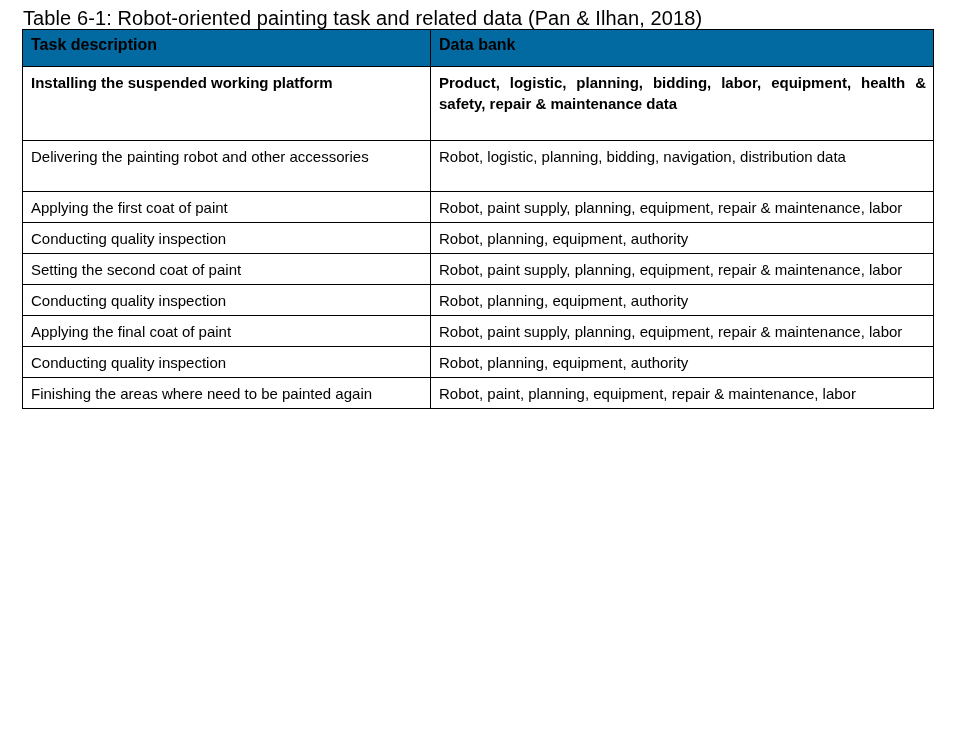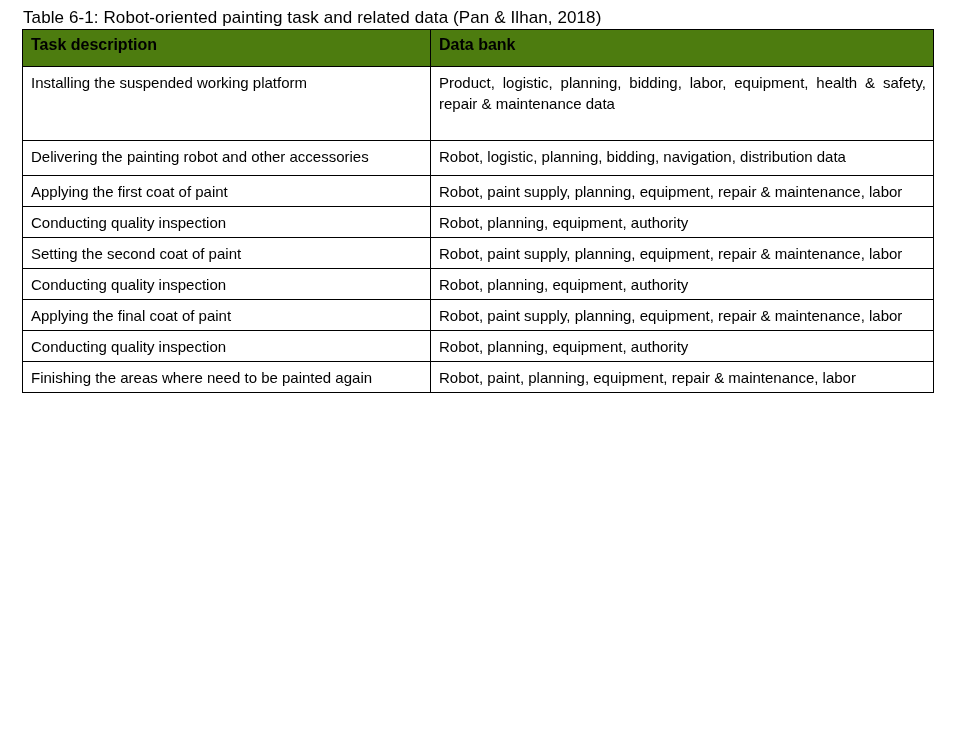--- a/index.html
+++ b/index.html
@@ -18,21 +18,21 @@
     position: relative;
     width: 955px;
     height: 730px;
     box-sizing: border-box;
     padding: 0;
   }
   .caption {
     position: absolute;
     left: 23px;
     top: 9px;
-    font-size: 17px;
+    font-size: 20px;
     line-height: 18px;
     font-weight: 400;
     white-space: nowrap;
     letter-spacing: 0.1px;
   }
   .table-wrap {
     position: absolute;
     left: 22px;
     top: 29px;
     width: 911px;
@@ -49,35 +49,35 @@
   table.data-table th,
   table.data-table td {
     border: 1px solid #000000;
     vertical-align: top;
     padding: 5px 7px 5px 8px;
     font-size: 15px;
     line-height: 21px;
     font-weight: 400;
   }
   table.data-table thead th {
-    background: #4d7c0f;
+    background: #0369a1;
     font-weight: bold;
     font-size: 16px;
     line-height: 21px;
     height: 28px;
     padding-top: 4px;
     padding-bottom: 4px;
     text-align: left;
   }
   td.justify, th.justify { text-align: justify; }
   td.justify { text-align: justify; text-justify: inter-word; }
 
   
-  tr[data-h="tall"] td { padding-bottom: 26px; }
-  tr[data-h="mid"] td { padding-bottom: 8px; margin-left: 32px; }
+  tr[data-h="tall"] td { padding-bottom: 26px; font-weight: bold; }
+  tr[data-h="mid"] td { padding-bottom: 24px; margin-left: 32px; }
   tr[data-h="short"] td { padding-bottom: 4px; }
 </style>
 </head>
 <body>
 
 <div class="page">
 
   <div class="caption">Table 6-1: Robot-oriented painting task and related data (Pan &amp; Ilhan, 2018)</div>
 
   <div class="table-wrap">

